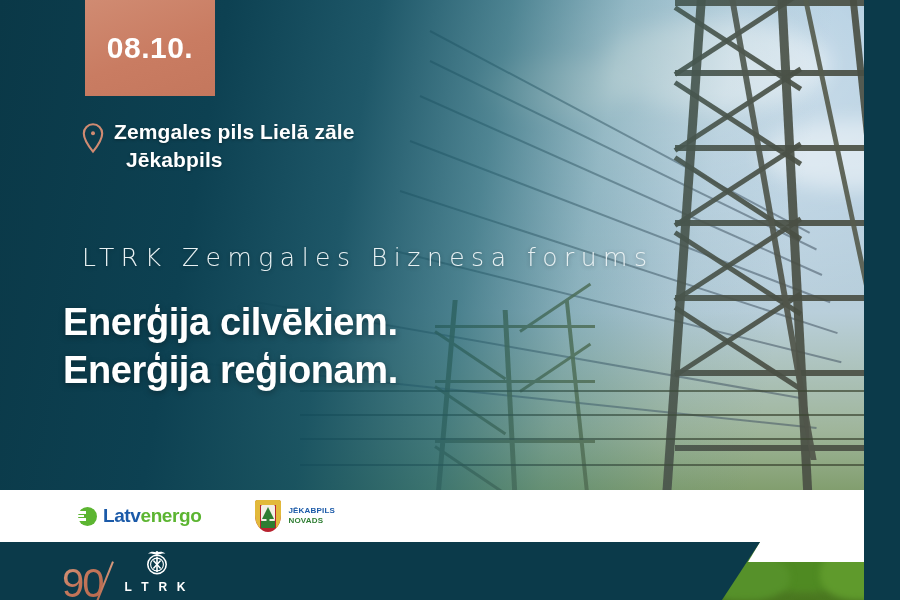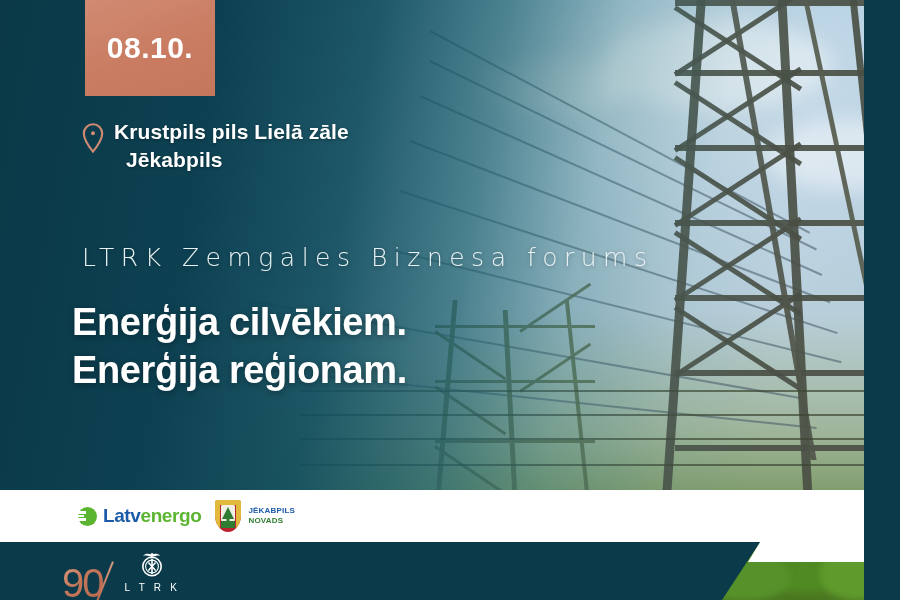--- a/index.html
+++ b/index.html
@@ -93,34 +93,34 @@
   .subtitle{
     position:absolute;left:82px;top:243px;
     color:#e8f1f3;font-size:25px;font-weight:300;
     letter-spacing:6.5px;white-space:nowrap;
     font-family:"DejaVu Sans", sans-serif;
     text-shadow:0 1px 4px rgba(0,0,0,.3);
   }
 
   
   .headline{
-    position:absolute;left:72px;top:298px;
+    position:absolute;left:63px;top:298px;
     color:#ffffff;font-size:38px;font-weight:bold;
     line-height:1.27;letter-spacing:-.4px;
     text-shadow:0 2px 6px rgba(0,0,0,.35);
   }
   .headline div{white-space:nowrap;}
 
   
   .sponsor-band{
     position:absolute;left:0;top:490px;width:900px;height:52px;
     background:#ffffff;
     display:flex;align-items:center;
   }
-  .logos{display:flex;align-items:center;gap:14px;margin-left:78px;}
+  .logos{display:flex;align-items:center;gap:54px;margin-left:78px;}
 
   
   .lv-logo{display:flex;align-items:center;gap:6px;}
   .lv-mark{
     width:19px;height:19px;border-radius:50%;background:#5cb531;position:relative;
   }
   .lv-mark::before{
     content:"";position:absolute;left:-1px;top:4.5px;width:9px;height:3px;background:#ffffff;
   }
   .lv-mark::after{
@@ -195,21 +195,21 @@
   }
   .ninety::after{
     content:"";position:absolute;right:-2px;top:-3px;width:2px;height:48px;
     background:linear-gradient(180deg,#d89a7e,#b5664b);
     transform:rotate(22deg);transform-origin:center;
   }
 
   .ltrk{display:flex;flex-direction:column;align-items:center;gap:4px;}
   .ltrk-crest{width:30px;height:28px;}
   .ltrk-word{
-    color:#ffffff;font-size:10px;font-weight:normal;letter-spacing:3.2px;
+    color:#ffffff;font-size:12px;font-weight:bold;letter-spacing:3.2px;
   }
 
   .bottom-white{
     position:absolute;left:722px;top:542px;width:178px;height:20px;background:#ffffff;
     clip-path:polygon(38px 0, 178px 0, 178px 20px, 26px 20px);
   }
 </style>
 </head>
 <body>
 
@@ -293,21 +293,21 @@
   </div>
 
   <div class="loc">
     <span class="pin">
       <svg width="26" height="32" viewBox="0 0 26 32" fill="none" xmlns="http://www.w3.org/2000/svg">
         <path d="M13 2.2C7.9 2.2 3.8 6.3 3.8 11.4c0 6.6 9.2 18.2 9.2 18.2s9.2-11.6 9.2-18.2C22.2 6.3 18.1 2.2 13 2.2z" stroke="#d08b72" stroke-width="2.1" fill="none"></path>
         <circle cx="13" cy="11.3" r="2.0" fill="#d08b72"></circle>
       </svg>
     </span>
     <div class="loc-text">
-      <span>Krustpils pils Lielā zāle</span>
+      <span>Zemgales pils Lielā zāle</span>
       <span class="l2">Jēkabpils</span>
     </div>
   </div>
 
   <div class="subtitle">LTRK Zemgales Biznesa forums</div>
 
   <div class="headline">
     <div>Enerģija cilvēkiem.</div>
     <div>Enerģija reģionam.</div>
   </div>

